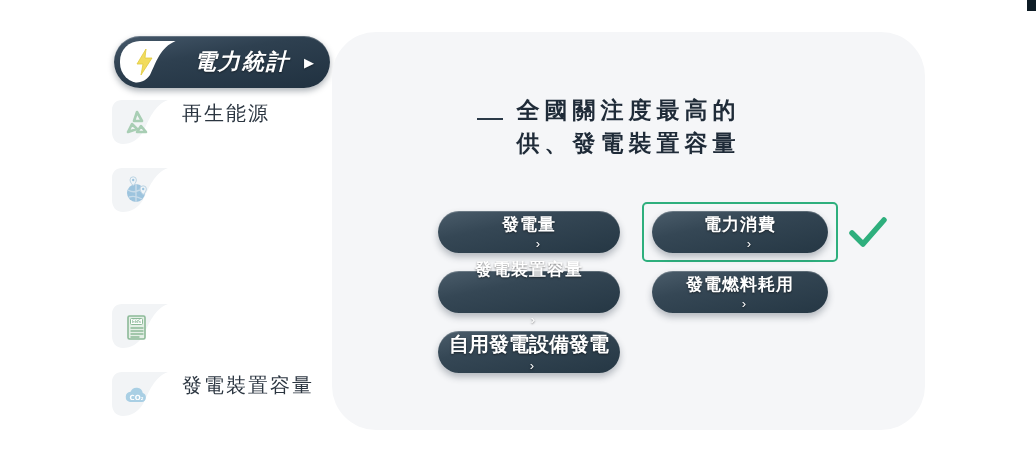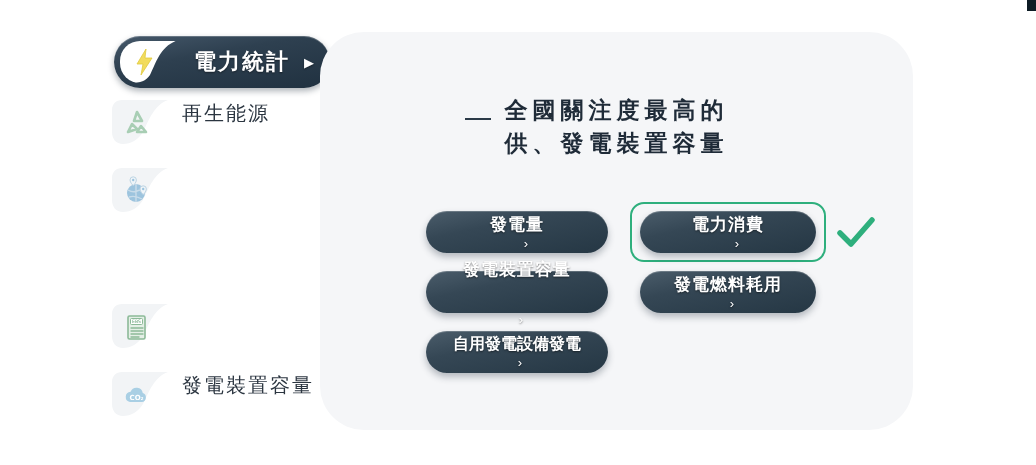--- a/index.html
+++ b/index.html
@@ -45,20 +45,21 @@
     top: 36px;
     width: 216px;
     height: 52px;
     border-radius: 26px;
     background: linear-gradient(170deg, #45586a 0%, #2e4050 38%, #203140 100%);
     box-shadow: 0 3px 6px rgba(20,35,48,0.35),
                 inset 0 1px 0 rgba(255,255,255,0.22);
     display: flex;
     align-items: center;
     padding-left: 6px;
+    font-style: italic;
   }
 
   .nav-active .pill-icon-wrap {
     position: relative;
     width: 56px;
     height: 42px;
     flex: 0 0 auto;
   }
 
   .leaf-shape {
@@ -136,21 +137,21 @@
     color: #2b3540;
     font-size: 20px;
     letter-spacing: 2px;
     margin-left: 14px;
     white-space: nowrap;
   }
 
   
   .panel {
     position: absolute;
-    left: 320px;
+    left: 332px;
     top: 32px;
     width: 593px;
     height: 398px;
     background: #f5f6f8;
     border-radius: 44px;
   }
 
   
   .heading {
     position: absolute;
@@ -241,21 +242,21 @@
   
   .w-gen     { width: 182px; }
   .w-consume { width: 176px; }
   .w-cap     { width: 182px; gap: 31px; }
   .w-fuel    { width: 176px; }
   .w-self    { width: 182px; }
 
   
   .sel-box {
     border: 2px solid #2eaf7d;
-    border-radius: 14px;
+    border-radius: 5px;
     padding: 7px 8px;
     margin: -9px -10px;
   }
 
   .check-mark {
     margin-left: 20px;
     width: 40px;
     height: 34px;
     flex: 0 0 auto;
   }
@@ -390,21 +391,21 @@
           <button class="pill-btn w-fuel tight">
             <span class="btn-label">發電燃料耗用</span>
             <span class="btn-chevron">›</span>
           </button>
         </div>
       </div>
 
       <div class="btn-row">
         <div class="btn-slot">
           <button class="pill-btn w-self tight" style="padding:0 14px;">
-            <span class="btn-label" style="font-size:16px;letter-spacing:0px;">自用發電設備發電</span>
+            <span class="btn-label" style="font-size:20px;letter-spacing:0px;">自用發電設備發電</span>
             <span class="btn-chevron" style="margin-left:6px;">›</span>
           </button>
         </div>
       </div>
 
     </div>
   </div>
 </div>
 
 </body></html>

